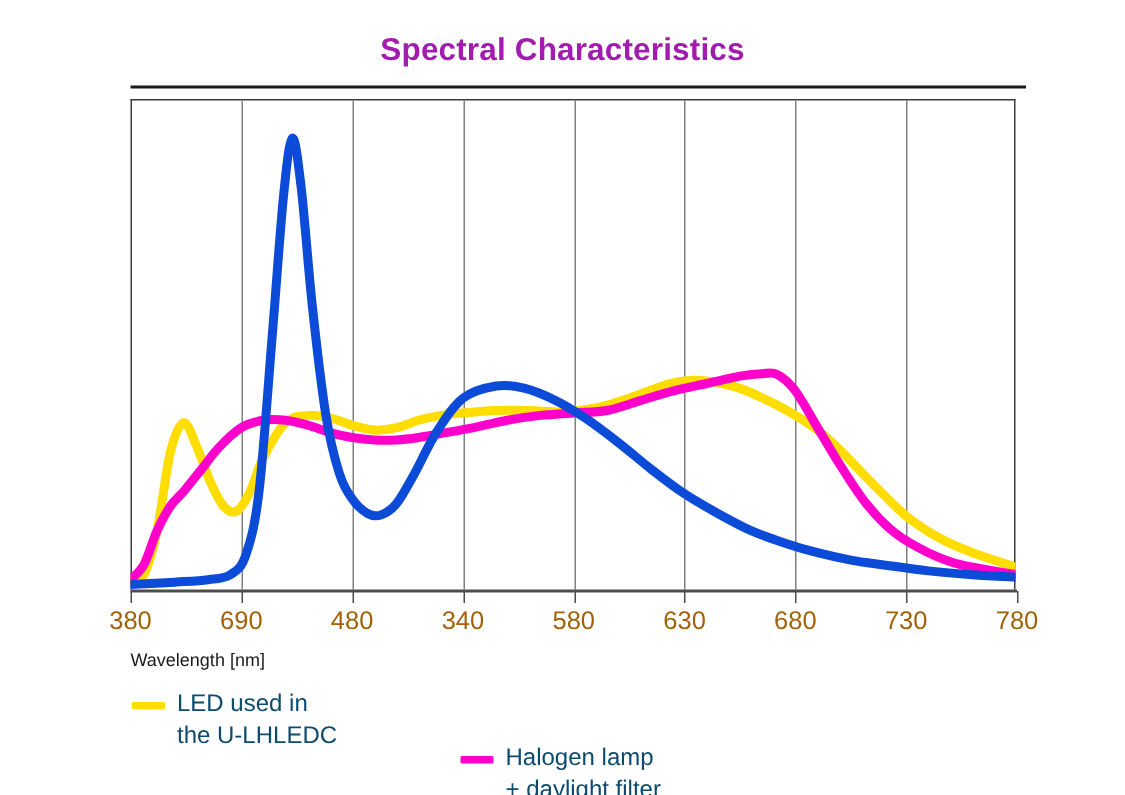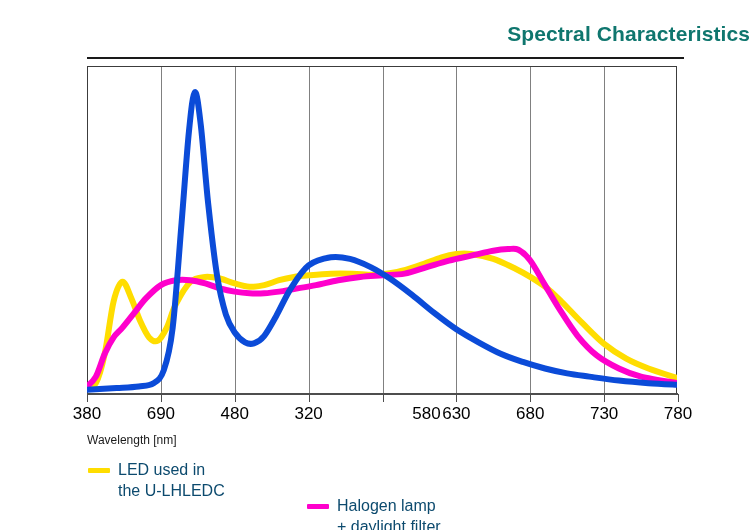--- a/index.html
+++ b/index.html
@@ -11,24 +11,24 @@
     position: relative;
     font-family: "Liberation Sans", sans-serif;
     overflow: hidden;
   }
   #chart-root {
     position: absolute; inset: 0;
   }
   .chart-title {
     position: absolute;
     left: 0; right: 0; top: 22px;
-    text-align: right;
+    text-align: center;
     font-size: 21px;
     font-weight: bold;
-    color: #0f766e;
+    color: #a21caf;
     letter-spacing: 0.1px;
   }
   .top-rule {
     position: absolute;
     left: 87px; top: 57px;
     width: 597px; height: 0;
     border-top: 2px solid #1a1a1a;
   }
   .plot-frame {
     position: absolute;
@@ -53,21 +53,21 @@
   .tick {
     position: absolute;
     top: 394px; height: 8px; width: 0;
     border-left: 1px solid #4d4d4d;
   }
   .tick-label {
     position: absolute;
     top: 404px;
     transform: translateX(-50%);
     font-size: 17px;
-    color: #000000;
+    color: #a16207;
     white-space: nowrap;
   }
   .axis-title {
     position: absolute;
     left: 87px; width: 591px;
     top: 433px;
     text-align: left;
     font-size: 12px;
     color: #1a1a1a;
   }
@@ -132,22 +132,22 @@
       <div class="tick" style="left: 382.5px;"></div>
       <div class="tick" style="left: 456.375px;"></div>
       <div class="tick" style="left: 530.25px;"></div>
       <div class="tick" style="left: 604.125px;"></div>
       <div class="tick" style="left: 678px;"></div>
     </div>
   <div id="ticklabels">
       <div class="tick-label" style="left: 87px;">380</div>
       <div class="tick-label" style="left: 160.875px;">690</div>
       <div class="tick-label" style="left: 234.75px;">480</div>
-      <div class="tick-label" style="left: 308.625px;">320</div>
-      <div class="tick-label" style="left: 382.5px; margin-left: 44px;">580</div>
+      <div class="tick-label" style="left: 308.625px;">340</div>
+      <div class="tick-label" style="left: 382.5px;">580</div>
       <div class="tick-label" style="left: 456.375px;">630</div>
       <div class="tick-label" style="left: 530.25px;">680</div>
       <div class="tick-label" style="left: 604.125px;">730</div>
       <div class="tick-label" style="left: 678px;">780</div>
     </div>
 
   <div class="axis-line"></div>
   <div class="axis-title">Wavelength [nm]</div>
 
   <div class="curves">

